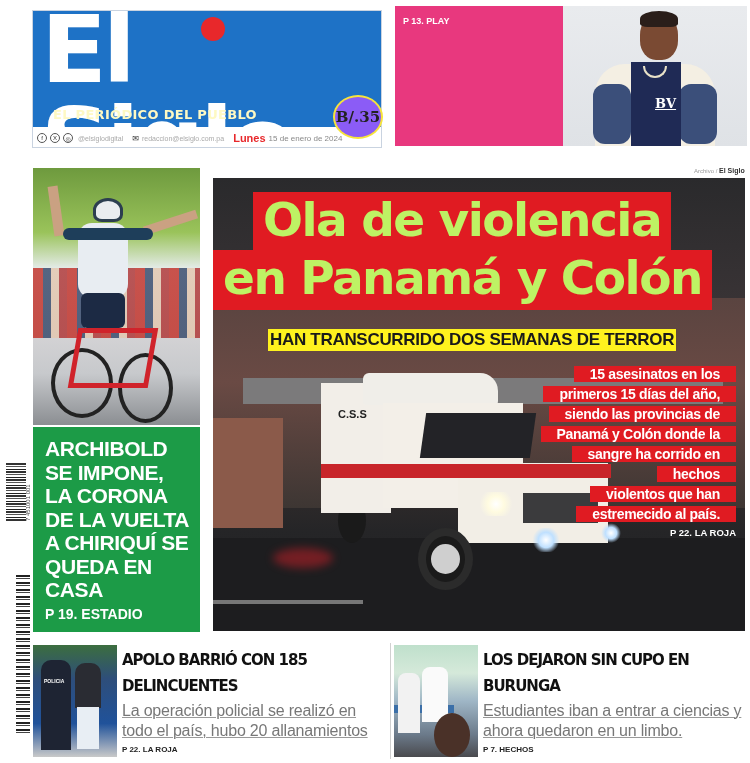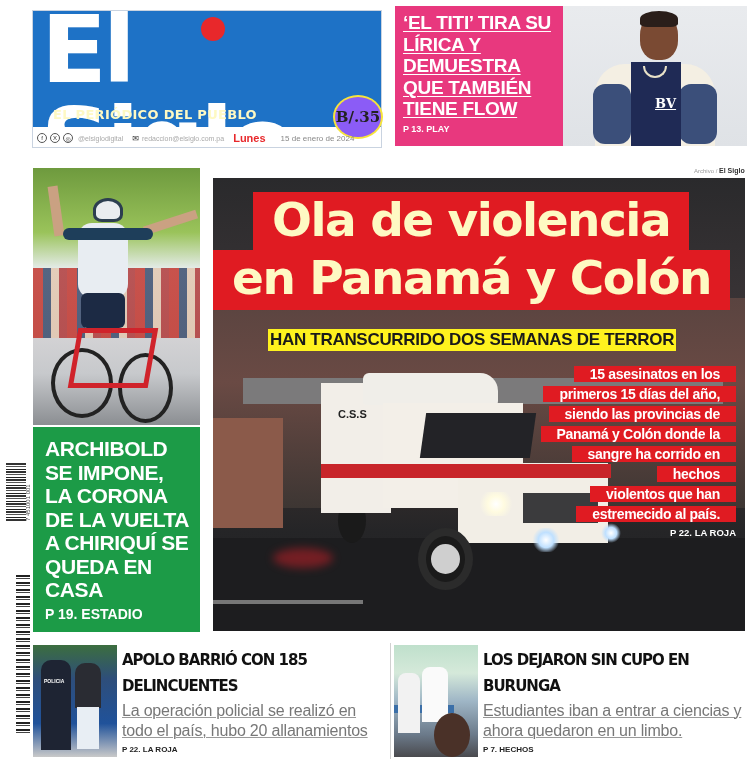--- a/index.html
+++ b/index.html
@@ -14,21 +14,21 @@
   .logo-text { position: absolute; left: 8px; top: -6px; font-family: "DejaVu Sans", sans-serif; font-weight: 900; font-size: 92px; color: #fff; letter-spacing: -4px; line-height: 1; transform: scaleX(1.05); transform-origin: left top; }
   .logo-dot { position: absolute; left: 168px; top: 6px; width: 24px; height: 24px; border-radius: 50%; background: #e8282b; }
   .tagline { position: absolute; left: 20px; top: 96px; font-weight: 700; font-size: 13px; color: #fef9c3; letter-spacing: 0.3px; font-family: "DejaVu Sans", sans-serif; }
   .price-badge { position: absolute; left: 302px; top: 86px; width: 46px; height: 40px; background: #8b5cf6; border-radius: 50%; display: flex; align-items: center; justify-content: center; font-family: "DejaVu Serif", serif; font-weight: 700; font-size: 15px; color: #222; box-shadow: 0 0 0 2px #f7e43a; }
   .mast-strip { position: absolute; left: 0; top: 118px; width: 348px; height: 18px; display: flex; align-items: center; padding-left: 4px; gap: 3px; font-size: 7px; color: #999; }
   .soc-icon { width: 10px; height: 10px; border: 1px solid #555; border-radius: 50%; font-size: 6px; color: #333; display: flex; align-items: center; justify-content: center; }
   .strip-handle { margin-left: 2px; color: #aaa; }
   .strip-mail-icon { margin-left: 6px; font-size: 8px; color: #333; }
   .strip-email { color: #aaa; }
   .strip-day { margin-left: 6px; color: #e8282b; font-weight: 700; font-size: 11px; }
-  .strip-date { margin-left: 12px; color: #888; font-size: 8px; }
+  .strip-date { margin-left: 0; color: #888; font-size: 8px; }
 
   
   .titi-box { left: 395px; top: 6px; width: 168px; height: 140px; background: #e8387e; padding: 6px 6px 0 8px; }
   .titi-head { color: #fff; font-family: "Liberation Sans", sans-serif; font-weight: 700; font-size: 19px; line-height: 21.5px; text-decoration: underline; text-decoration-thickness: 1px; text-underline-offset: 2px; letter-spacing: -0.3px; }
   .titi-ref { color: #fff; font-weight: 700; font-size: 9px; margin-top: 4px; }
   .titi-photo { left: 563px; top: 6px; width: 184px; height: 140px; background: linear-gradient(#e9ebee, #dfe2e6); overflow: hidden; }
   .kid-head { position: absolute; left: 77px; top: 8px; width: 38px; height: 46px; background: #7a4a33; border-radius: 45% 45% 42% 42%; }
   .kid-hair { position: absolute; left: 77px; top: 5px; width: 38px; height: 16px; background: #2a1e1a; border-radius: 50% 50% 20% 20%; }
   .kid-jacket { position: absolute; left: 32px; top: 58px; width: 120px; height: 90px; background: #f4efe3; border-radius: 30px 30px 0 0; }
   .kid-sleeve-l { position: absolute; left: 30px; top: 78px; width: 38px; height: 60px; background: #3b4f7a; border-radius: 12px; }
@@ -81,21 +81,21 @@
   .amb-grille { position: absolute; left: 310px; top: 315px; width: 75px; height: 30px; background: #3b3b3d; }
   .amb-light { position: absolute; left: 263px; top: 314px; width: 40px; height: 24px; background: radial-gradient(circle, #fff 0%, #fffbe0 35%, rgba(255,240,200,0) 70%); }
   .amb-fog { position: absolute; left: 318px; top: 350px; width: 30px; height: 24px; background: radial-gradient(circle, #fff 0%, #bfe0ff 40%, rgba(150,200,255,0) 70%); }
   .amb-fog2 { position: absolute; left: 388px; top: 345px; width: 20px; height: 20px; background: radial-gradient(circle, #fff 0%, #bfe0ff 40%, rgba(150,200,255,0) 70%); }
   .amb-wheel { position: absolute; left: 205px; top: 350px; width: 55px; height: 62px; background: #1a1a1a; border-radius: 50%; border: 8px solid #2b2b2b; }
   .amb-hub { position: absolute; left: 218px; top: 366px; width: 29px; height: 30px; background: #cfcfcf; border-radius: 50%; }
   .amb-wheel-back { position: absolute; left: 125px; top: 320px; width: 28px; height: 45px; background: #1a1a1a; border-radius: 50%; }
   .amb-label { position: absolute; left: 125px; top: 230px; font-size: 11px; color: #222; font-weight: 700; }
 
   .headline { left: 213px; top: 192px; width: 532px; }
-  .hl-line { display: block; width: fit-content; background: #e01b22; color: #fef9c3; font-family: "DejaVu Sans", sans-serif; font-weight: 900; font-size: 47px; line-height: 56px; letter-spacing: -1.5px; padding: 0 19px; white-space: nowrap; }
+  .hl-line { display: block; width: fit-content; background: #e01b22; color: #bef264; font-family: "DejaVu Sans", sans-serif; font-weight: 900; font-size: 47px; line-height: 56px; letter-spacing: -1.5px; padding: 0 10px; white-space: nowrap; }
   .hl-line1 { margin-left: 40px; height: 58px; }
   .hl-line2 { margin-left: 0; height: 60px; }
   .kicker { left: 268px; top: 329px; background: #fff21e; color: #1a1a1a; font-weight: 700; font-size: 17px; line-height: 22px; padding: 0 2px; letter-spacing: -0.3px; white-space: nowrap; }
   .deck { left: 540px; top: 364px; width: 196px; text-align: right; }
   .deck-line { display: inline; background: #e01b22; color: #fff; font-weight: 700; font-size: 14px; line-height: 20px; padding: 0 16px; letter-spacing: -0.3px; box-decoration-break: clone; -webkit-box-decoration-break: clone; }
   .deck-ref { margin-top: 3px; color: #fff; font-weight: 700; font-size: 9.5px; text-align: right; }
 
   
   .divider-v { left: 390px; top: 643px; width: 1px; height: 116px; background: #d0d0d0; }
   .apolo-photo { left: 33px; top: 645px; width: 84px; height: 112px; background: linear-gradient(180deg, #3c6e3f 0%, #2e4e7a 30%, #20529a 70%, #c9c9c9 100%); overflow: hidden; }
@@ -133,21 +133,20 @@
     <span class="soc-icon">◎</span>
     <span class="strip-handle">@elsiglodigital</span>
     <span class="strip-mail-icon">✉</span>
     <span class="strip-email">redaccion@elsiglo.com.pa</span>
     <span class="strip-day">Lunes</span>
     <span class="strip-date">15 de enero de 2024</span>
   </div>
 </div>
 
 <div class="abs titi-box">
-  <div class="titi-head">‘EL TITI’ TIRA SU LÍRICA Y DEMUESTRA QUE TAMBIÉN TIENE FLOW</div>
   <div class="titi-ref">P  13. PLAY</div>
 </div>
 <div class="abs titi-photo">
   <div class="kid-jacket"></div>
   <div class="kid-sleeve-l"></div>
   <div class="kid-sleeve-r"></div>
   <div class="kid-shirt"></div>
   <div class="kid-chain"></div>
   <div class="kid-head"></div>
   <div class="kid-hair"></div>

